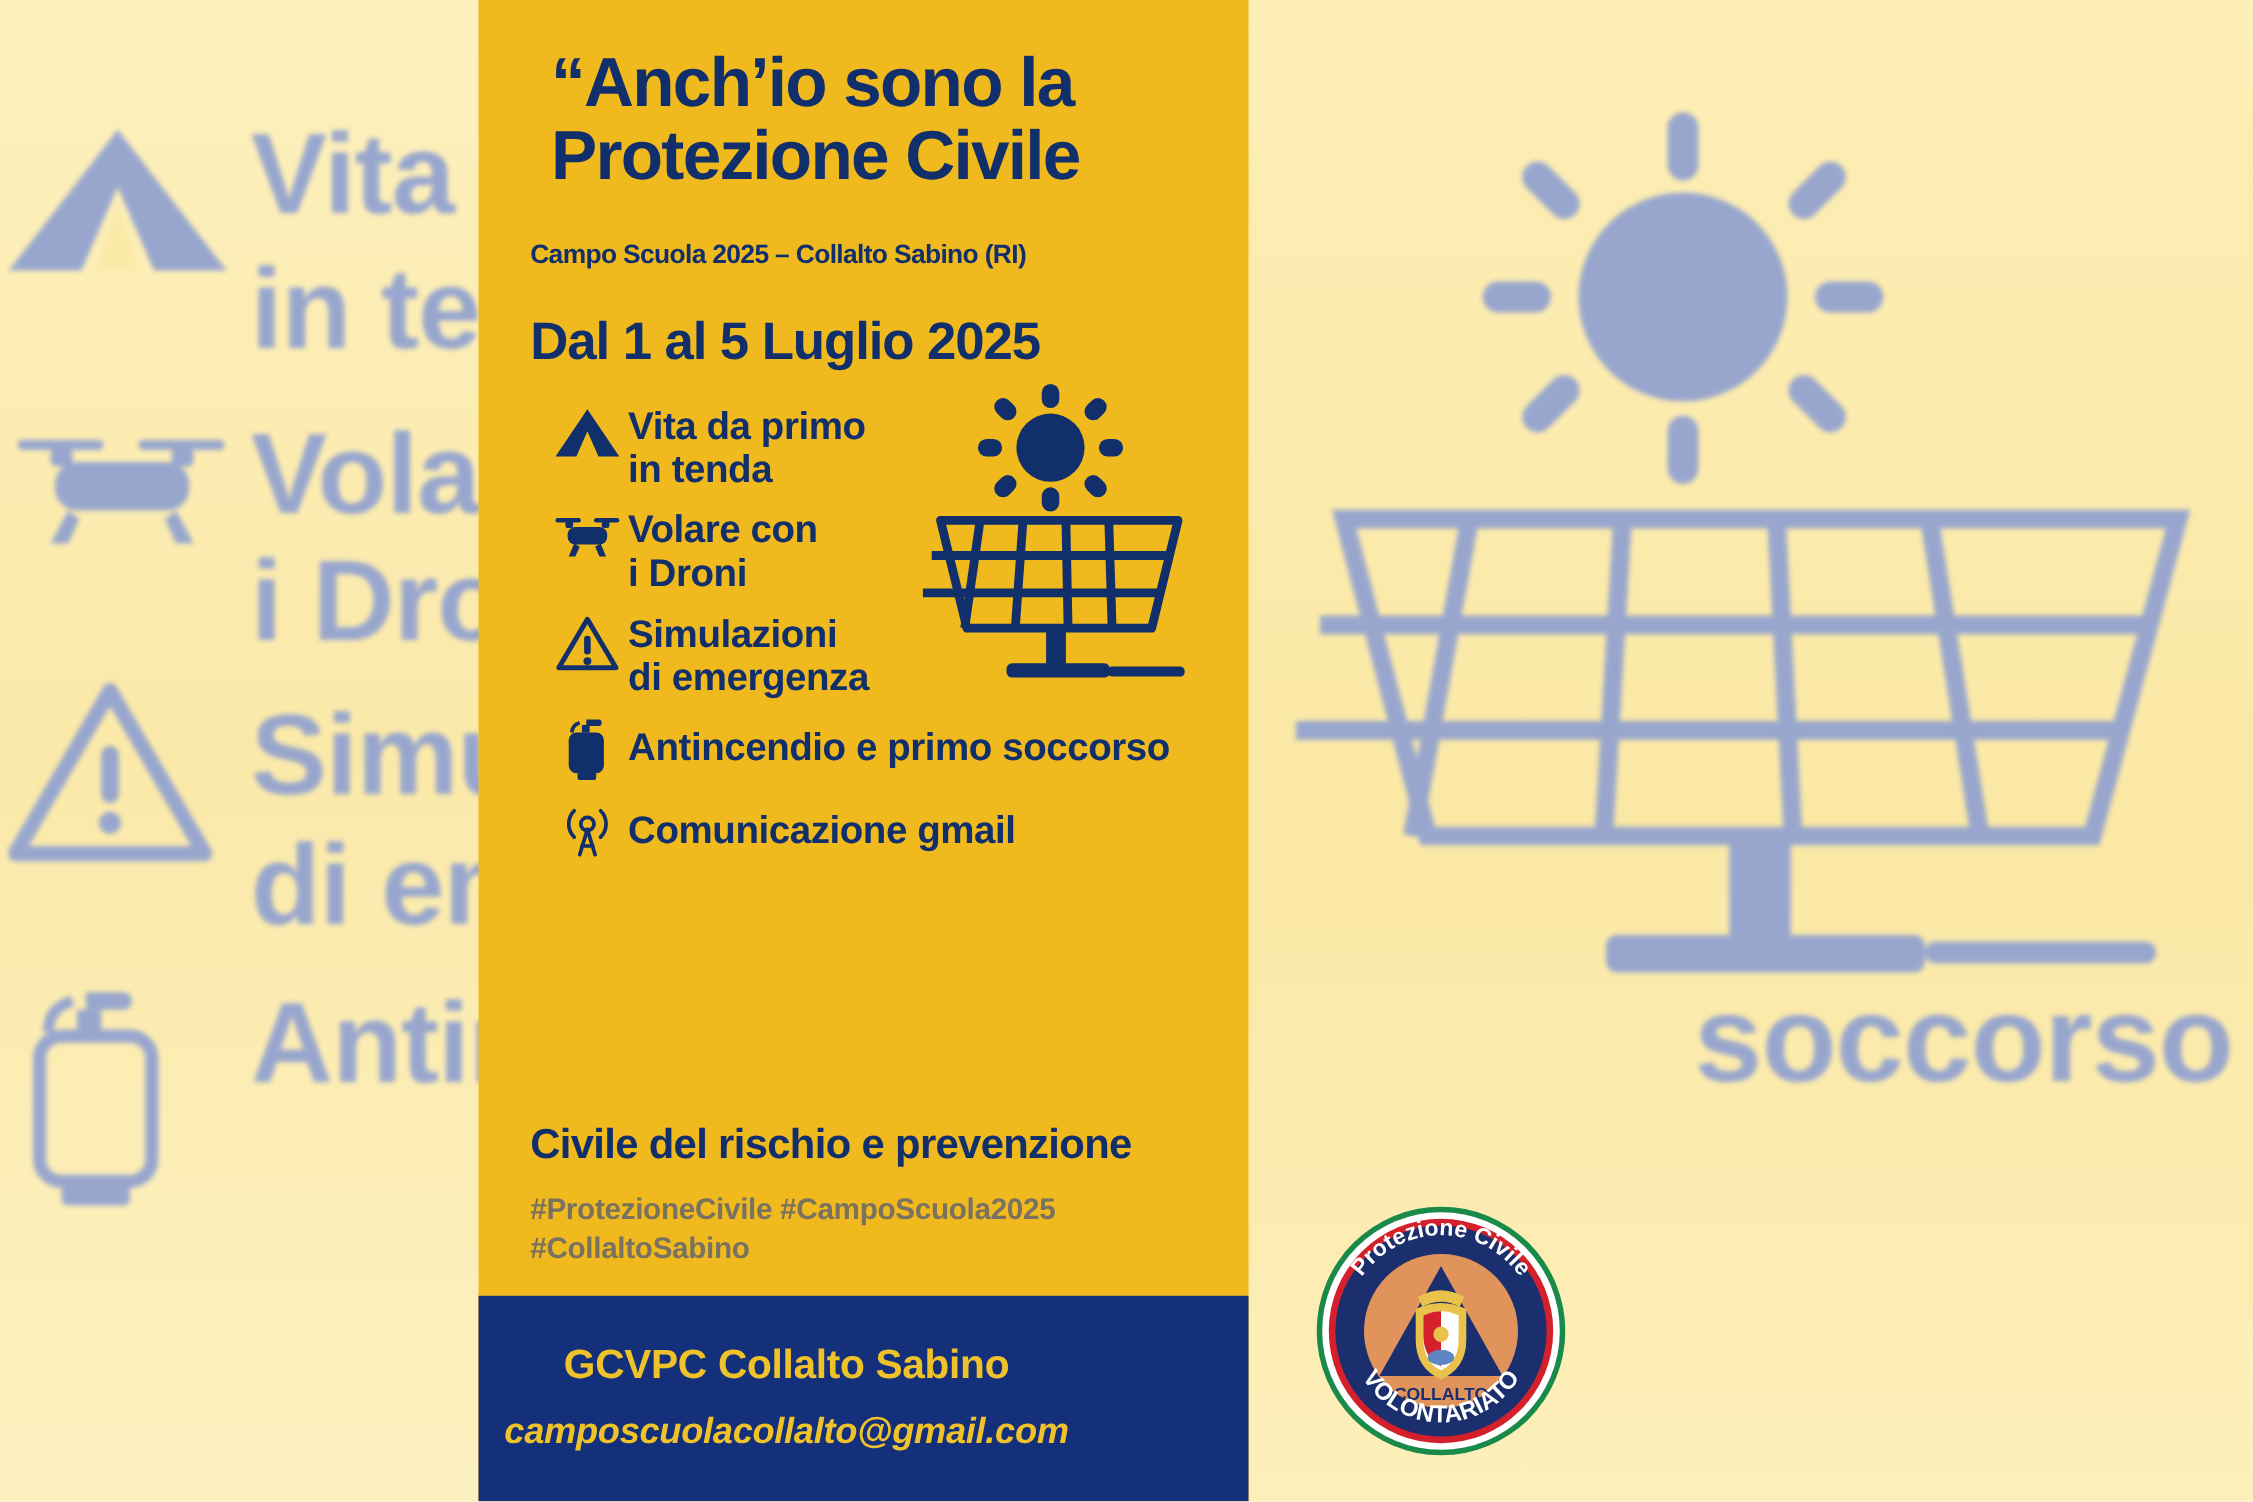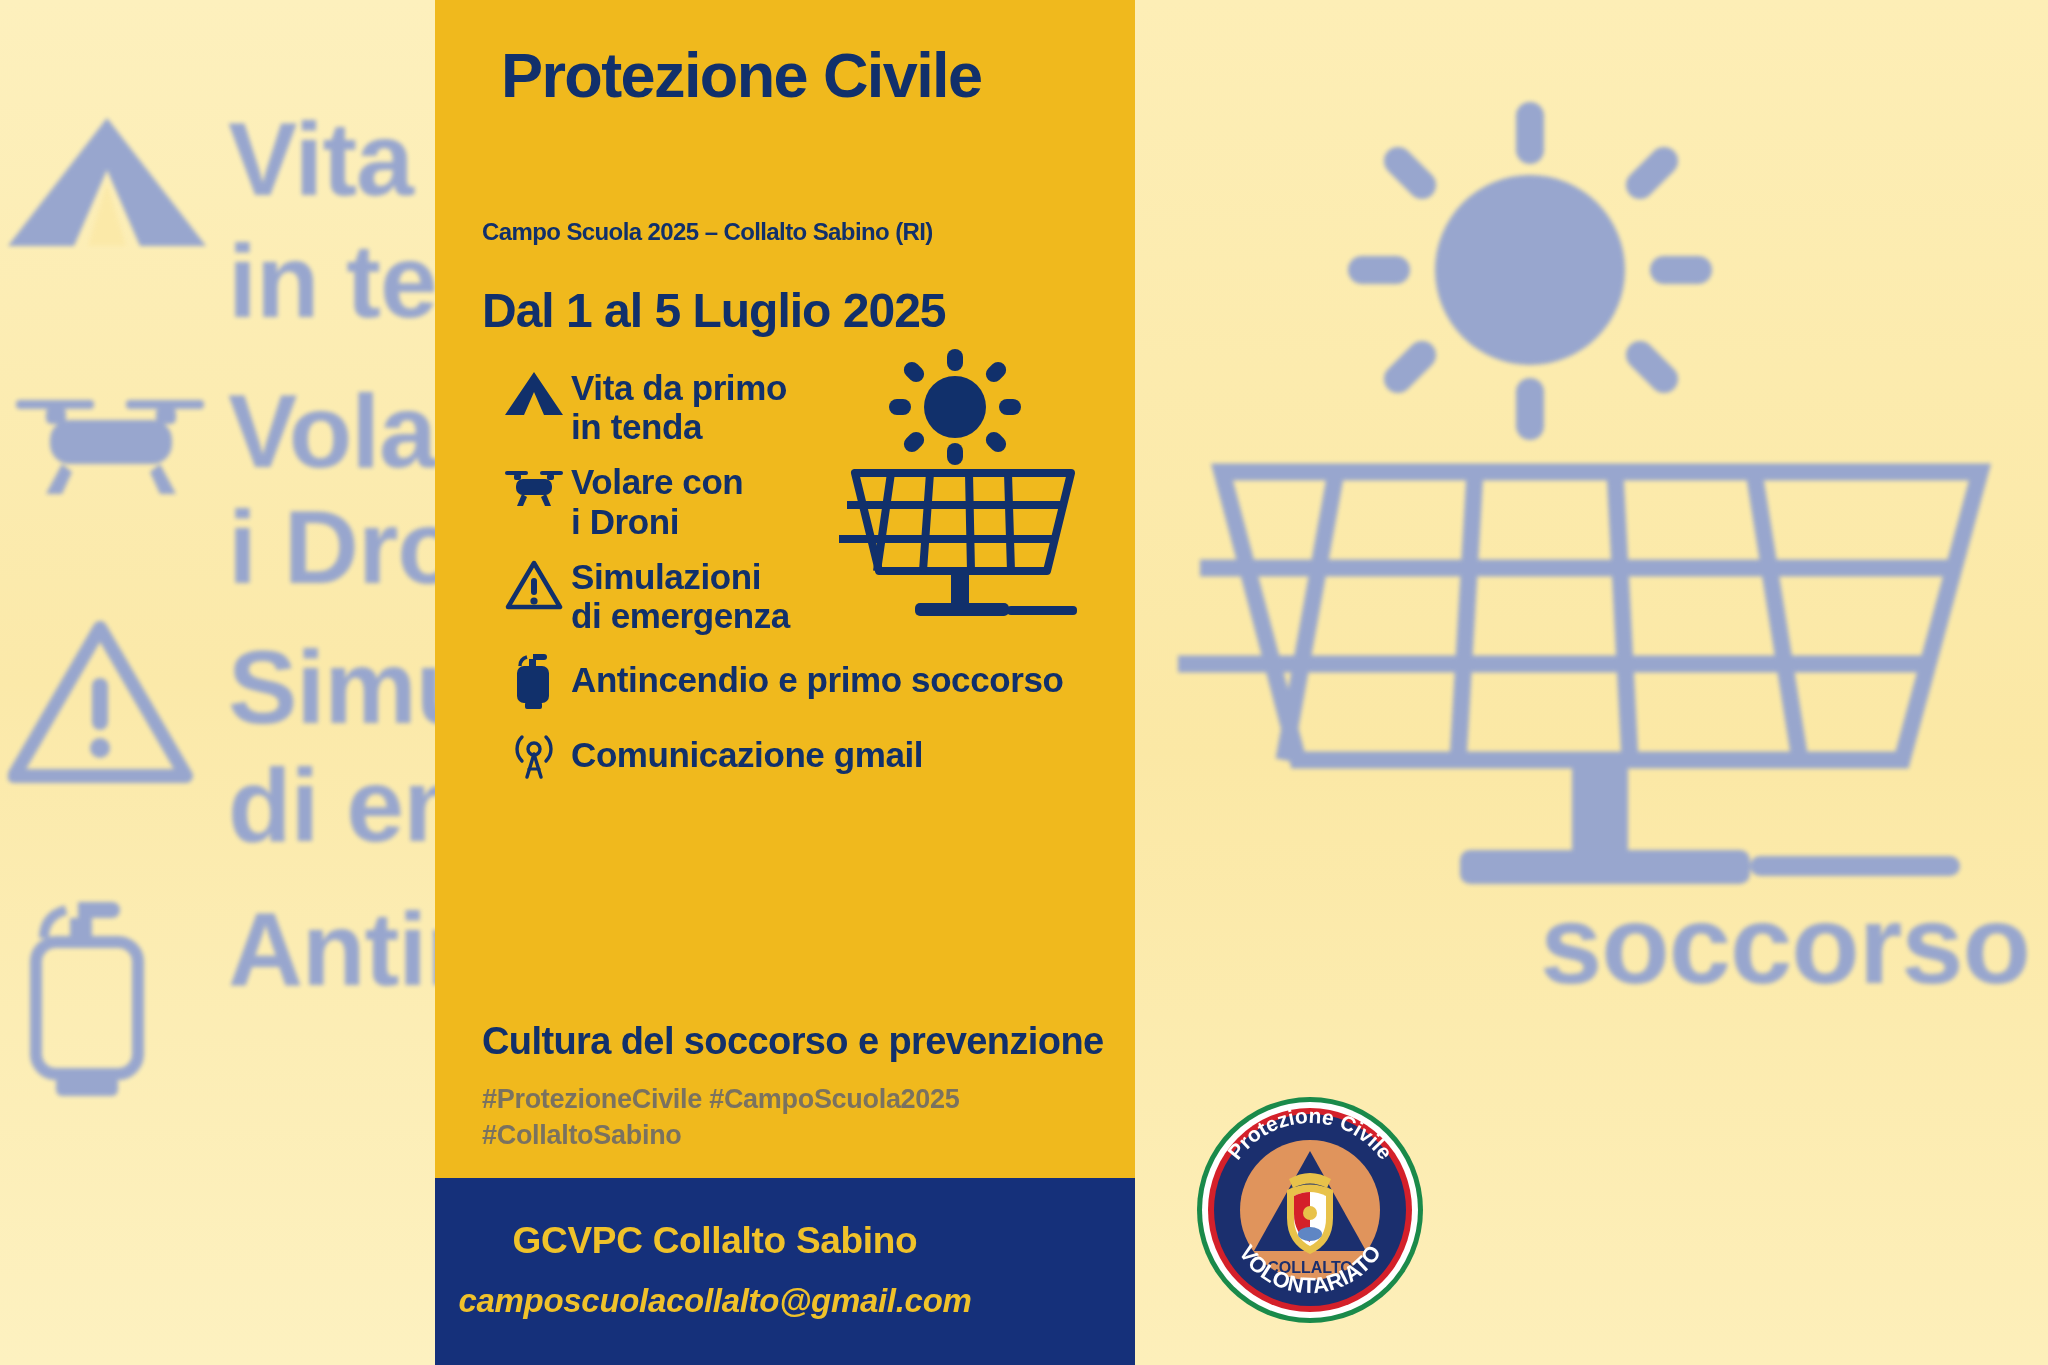--- a/index.html
+++ b/index.html
@@ -254,20 +254,21 @@
           <rect x="590" y="796" width="210" height="20" rx="10"></rect>
         </g>
       </svg>
     </div>
   </div>
 
   <div class="poster">
     <div class="poster-inner">
 
       <div class="title">
+        <div>“Anch’io sono la</div>
         <div>Protezione Civile</div>
       </div>
 
       <div class="subtitle">Campo Scuola 2025 – Collalto Sabino (RI)</div>
       <div class="dateline">Dal 1 al 5 Luglio 2025</div>
 
       <div class="solar">
         <svg width="260" height="300" viewBox="0 0 260 300">
           <g fill="#11306b">
             <circle cx="120" cy="62" r="31"></circle>
@@ -361,21 +362,21 @@
               <path d="M38 8 a17 17 0 0 1 0 24" fill="none" stroke="#11306b" stroke-width="3.4" stroke-linecap="round"></path>
               <path d="M26 25 L19 48 M26 25 L33 48" fill="none" stroke="#11306b" stroke-width="3.4" stroke-linecap="round"></path>
               <path d="M21 40 h10" fill="none" stroke="#11306b" stroke-width="3.2" stroke-linecap="round"></path>
             </svg>
           </div>
           <div class="btext">Comunicazione gmail</div>
         </div>
 
       </div>
 
-      <div class="culture">Cultura del soccorso e prevenzione</div>
+      <div class="culture">Civile del rischio e prevenzione</div>
 
       <div class="hashtags">
         <div>#ProtezioneCivile #CampoScuola2025</div>
         <div>#CollaltoSabino</div>
       </div>
 
     </div>
   </div>
 
   <div class="band">

